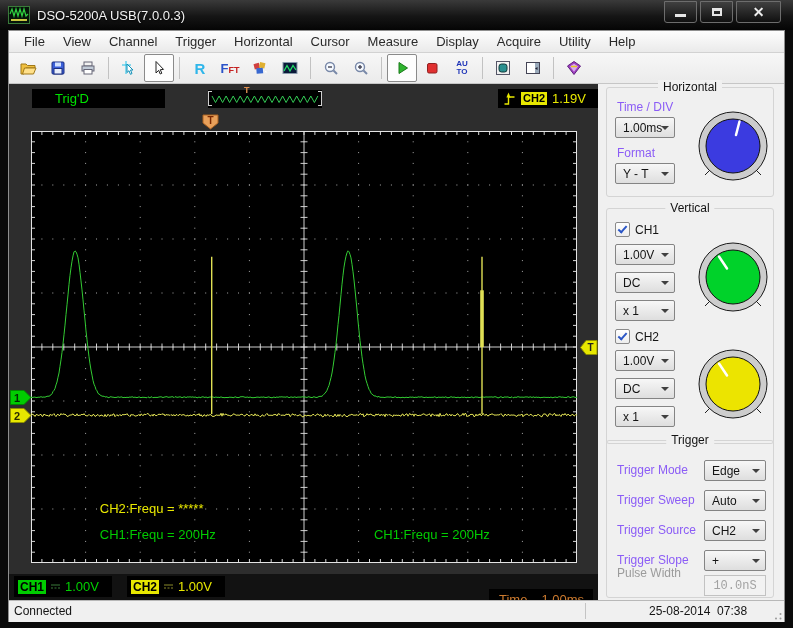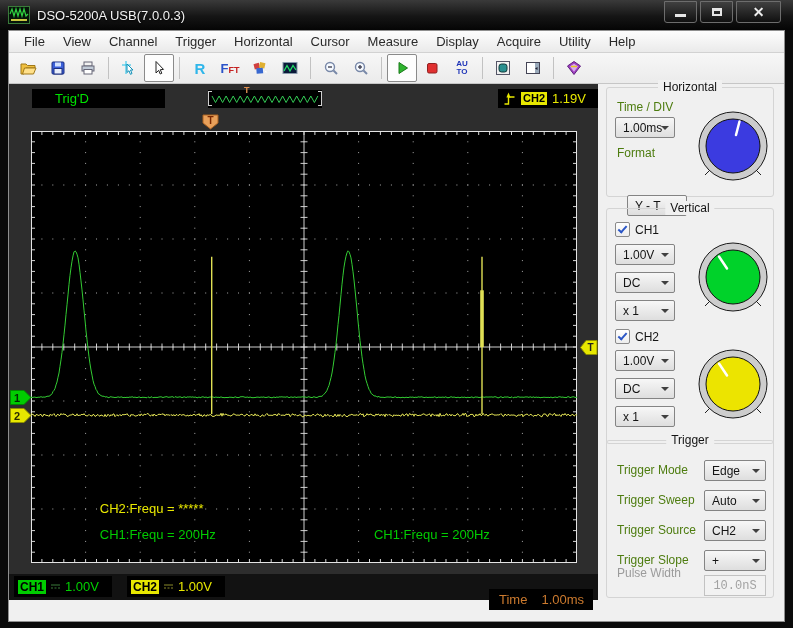--- a/index.html
+++ b/index.html
@@ -49,21 +49,21 @@
   .b-yellow{background:#e8e800;}
   .v-green{color:#00d000;}
   .v-yellow{color:#e8e800;}
   .timebox{position:absolute;left:480px;top:15px;width:104px;height:21px;background:#000;display:flex;align-items:center;gap:14px;padding-left:10px;box-sizing:border-box;font-size:13px;color:#cc7a2e;}
   .coupl{color:#3a7a3a;}
   .coupl2{color:#8a8a2a;}
   
   .panel{position:absolute;left:589px;top:53px;width:186px;height:516px;background:#f0f0f0;}
   .groupbox{position:absolute;left:8px;width:168px;border:1px solid #d4d4d4;border-radius:3px;box-sizing:border-box;}
   .grouptitle{position:absolute;top:-8px;left:50%;transform:translateX(-50%);background:#f0f0f0;padding:0 5px;font-size:12px;color:#141414;white-space:nowrap;}
-  .plabel{position:absolute;font-size:12px;color:#4d7c0f;white-space:nowrap;}
+  .plabel{position:absolute;font-size:12px;color:#8b5cf6;white-space:nowrap;}
   .plabel.disabled{color:#9b9b9b;}
   .combo{position:absolute;width:60px;height:21px;border:1px solid #848484;border-radius:2px;background:linear-gradient(#f7f7f7,#dedede);font-size:12px;color:#141414;display:flex;align-items:center;padding-left:7px;box-sizing:border-box;}
   .combo .arr{position:absolute;right:5px;top:8px;width:0;height:0;border-left:4px solid transparent;border-right:4px solid transparent;border-top:4px solid #404040;}
   .combo.wide{width:62px;}
   .pwinput{position:absolute;width:62px;height:21px;border:1px solid #c2c2c2;background:#f2f2f2;color:#a2a2a2;font-size:12px;display:flex;align-items:center;justify-content:center;box-sizing:border-box;}
   .chkrow{position:absolute;display:flex;align-items:center;gap:5px;font-size:12px;color:#141414;}
   .chk{width:13px;height:13px;border:1px solid #8a8a8a;border-radius:2px;background:linear-gradient(#fff,#ededed);position:relative;}
   .chk .check{position:absolute;left:2px;top:3px;width:7px;height:3px;border-left:2px solid #2b56c6;border-bottom:2px solid #2b56c6;transform:rotate(-48deg);}
   .knob{position:absolute;width:76px;height:76px;}
   
@@ -1268,21 +1268,21 @@
     <div class="panel">
 
       <div class="groupbox" style="top:3px;height:110px;">
         <span class="grouptitle">Horizontal</span>
         <span class="plabel" style="left:10px;top:12px;">Time / DIV</span>
         <div class="combo" style="left:8px;top:29px;">
             <span>1.00ms</span>
             <span class="arr"></span>
           </div>
         <span class="plabel" style="left:10px;top:58px;">Format</span>
-        <div class="combo" style="left:20px;top:75px;margin-top:32px;">
+        <div class="combo" style="left:8px;top:75px;">
             <span>Y - T</span>
             <span class="arr"></span>
           </div>
         <svg class="knob" style="left:88px;top:20px;" viewBox="0 0 76 76">
           <line x1="10" y1="67" x2="19" y2="58" stroke="#222"></line>
             <line x1="66" y1="67" x2="57" y2="58" stroke="#222"></line>
           <circle cx="38" cy="38" r="34" fill="#cdcdcd" stroke="#1a1a1a"></circle>
           <circle cx="38" cy="38" r="27" stroke="#101010" fill="#3b3be0"></circle>
           <line x1="44.5" y1="13.5" x2="41" y2="27" stroke="#fff" stroke-width="2.5" stroke-linecap="round"></line>
         </svg>
@@ -1364,15 +1364,25 @@
             <span>+</span>
             <span class="arr"></span>
           </div>
         <span class="plabel disabled" style="left:10px;top:125px;">Pulse Width</span>
         <div class="pwinput" style="left:97px;top:134px;font-family:Liberation Mono, monospace;">
             <span>10.0nS</span>
           </div>
       </div>
     </div>
 
+    <div class="statusbar">
+      <span class="conn">Connected</span>
+      <span class="ssep"></span>
+      <span class="dt">25-08-2014  07:38</span>
+      <svg class="grip" width="12" height="12">
+          <circle cx="9.5" cy="9.5" r="1" fill="#999"></circle>
+          <circle cx="9.5" cy="5" r="1" fill="#999"></circle>
+          <circle cx="5" cy="9.5" r="1" fill="#999"></circle>
+        </svg>
+    </div>
 
   </div>
 </div>
 
 </body></html>

